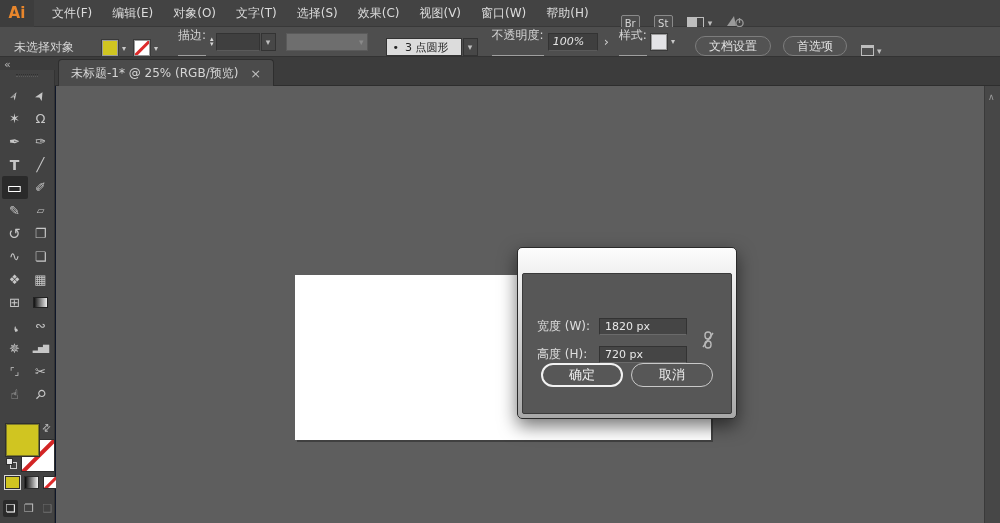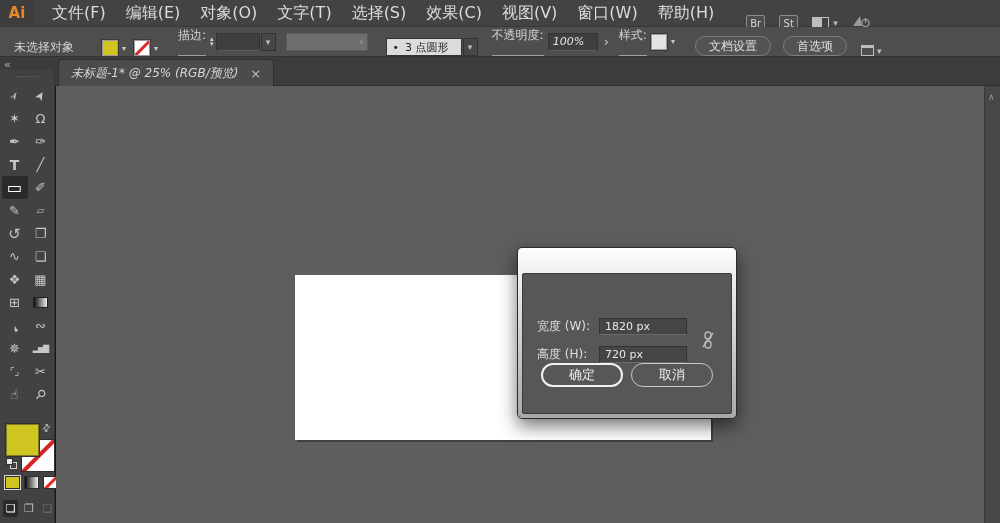--- a/index.html
+++ b/index.html
@@ -3,21 +3,21 @@
 <meta charset="utf-8">
 <style>
   html,body{margin:0;padding:0;background:#2b2b2b;}
   *{box-sizing:border-box;font-family:"DejaVu Sans","Liberation Sans",sans-serif;}
   #app{position:relative;width:1000px;height:523px;background:#0f172a;overflow:hidden;user-select:none;}
 
   
   .menubar{position:absolute;left:0;top:0;width:1000px;height:27px;background:#434343;border-bottom:1px solid #383838;display:flex;align-items:center;}
   .ai-logo{width:34px;height:27px;display:flex;align-items:center;justify-content:center;color:#e8862c;font-weight:bold;font-size:15px;background:#3d3d3d;}
   .menus{display:flex;align-items:center;margin-left:8px;gap:0;}
-  .menu-item{color:#dcdcdc;font-size:16px;padding:0 10px;height:27px;display:flex;align-items:center;cursor:default;text-align:center;}
+  .menu-item{color:#dcdcdc;font-size:12px;padding:0 10px;height:27px;display:flex;align-items:center;cursor:default;text-align:center;}
   .mb-right{display:flex;align-items:center;margin-left:22px;gap:14px;margin-top:20px;}
   .sq-btn{width:19px;height:17px;border:1px solid #8a8a8a;border-radius:2px;color:#d6d6d6;font-size:10px;display:flex;align-items:center;justify-content:center;background:#4c4c4c;}
   .arrange{display:flex;align-items:center;gap:4px;color:#bdbdbd;}
   .arrange-box{width:17px;height:12px;border:1px solid #bdbdbd;display:flex;}
   .arrange-box .p1{width:8px;background:#bdbdbd;}
   .arrange-box .p2{flex:1;border-left:1px solid #bdbdbd;}
   .chev{color:#bdbdbd;font-size:9px;}
   .workspace{position:absolute;right:14px;top:0;height:27px;display:flex;align-items:center;color:#d9d9d9;font-size:13px;border-left:1px solid #555;padding-left:16px;margin-top:41px;}
 
   
@@ -39,21 +39,21 @@
   .brush-field{margin-left:18px;width:76px;height:18px;background:#dcdcdc;border:1px solid #333;color:#222;display:flex;align-items:center;gap:6px;padding:0 6px;font-size:11px;}
   .opacity-input{width:50px;margin-right:2px;font-style:italic;}
   .more-btn{color:#cfcfcf;font-size:13px;margin:0 10px 0 4px;}
   .style-swatch{width:16px;height:16px;background:#e3e3e6;border:1px solid #9a9a9a;outline:1px solid #3a3a3a;}
   .bar-btn{height:20px;padding:0 13px;border:1px solid #7d7d7d;border-radius:10px;background:#535353;color:#e0e0e0;display:flex;align-items:center;font-size:12px;margin-left:12px;}
   .dock-icon{display:flex;align-items:center;gap:3px;margin-left:14px;color:#bdbdbd;}
   .dock-box{width:13px;height:11px;border:1px solid #bdbdbd;border-top-width:3px;}
 
   
   .tabstrip{position:absolute;left:0;top:57px;width:1000px;height:29px;background:#3c3c3c;border-bottom:1px solid #2e2e2e;}
-  .doc-tab{position:absolute;left:58px;top:2px;height:27px;background:#4b4b4b;border:1px solid #2e2e2e;border-bottom:none;border-radius:4px 4px 0 0;display:flex;align-items:center;padding:4px 12px;color:#d6d6d6;font-size:12px;gap:12px;font-style:italic;}
+  .doc-tab{position:absolute;left:58px;top:2px;height:27px;background:#4b4b4b;border:1px solid #2e2e2e;border-bottom:none;border-radius:4px 4px 0 0;display:flex;align-items:center;padding:4px 12px;color:#d6d6d6;font-size:12px;gap:12px;}
   .tab-close{color:#bfbfbf;font-size:13px;}
 
   
   .collapse-btn{position:absolute;left:4px;top:58px;color:#b5b5b5;font-size:11px;letter-spacing:-1px;}
   .toolbar{position:absolute;left:0;top:70px;width:55px;height:453px;background:#424242;border-right:1px solid #333;}
   .grip{position:absolute;left:16px;top:4px;width:22px;height:3px;border-top:1px dotted #303030;border-bottom:1px dotted #5a5a5a;}
   .tools{position:absolute;left:1px;top:14px;width:53px;display:grid;grid-template-columns:26px 26px;justify-content:center;}
   .tool{height:23px;display:flex;align-items:center;justify-content:center;color:#c6c6c6;font-size:13px;cursor:pointer;}
   .tool.active{background:#2a2a2a;border-radius:2px;color:#ffffff;}
   .g-sel{display:inline-block;transform:rotate(-60deg);font-size:12px;}

